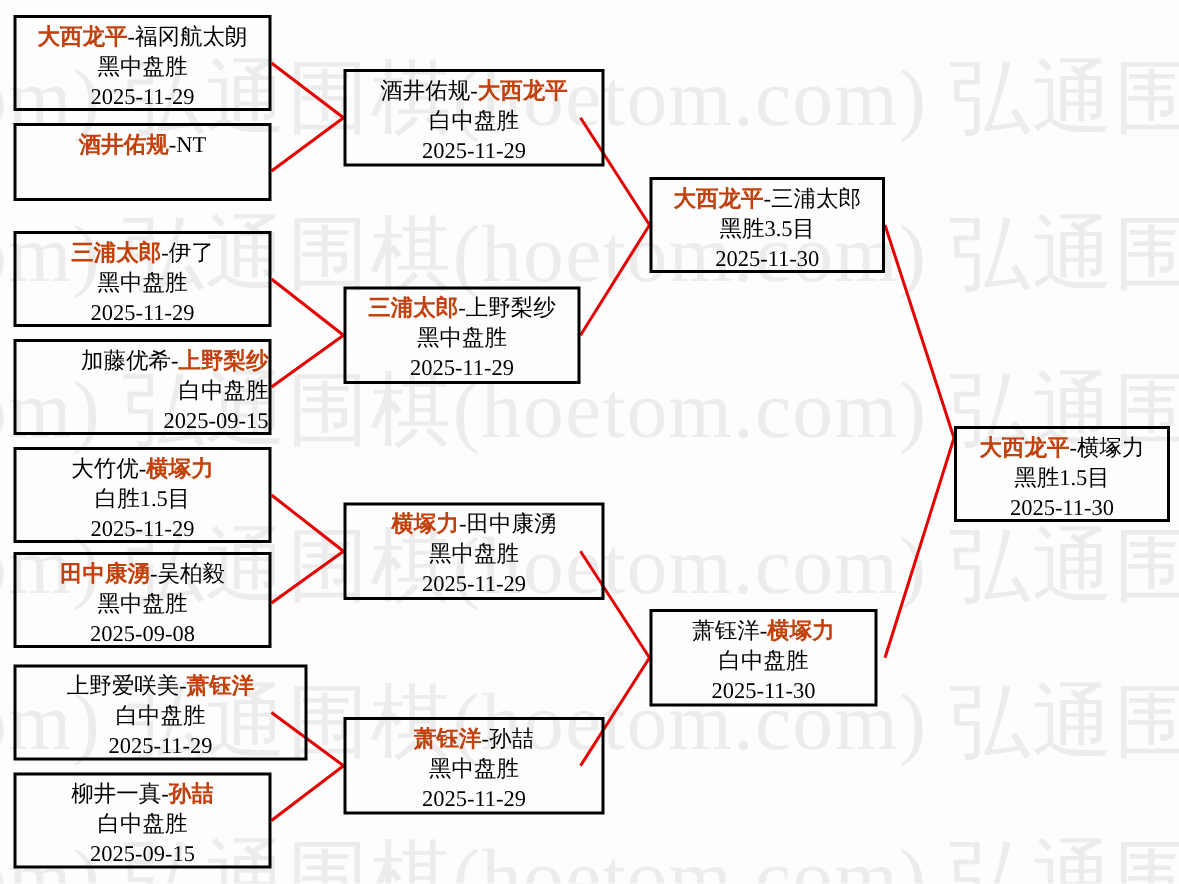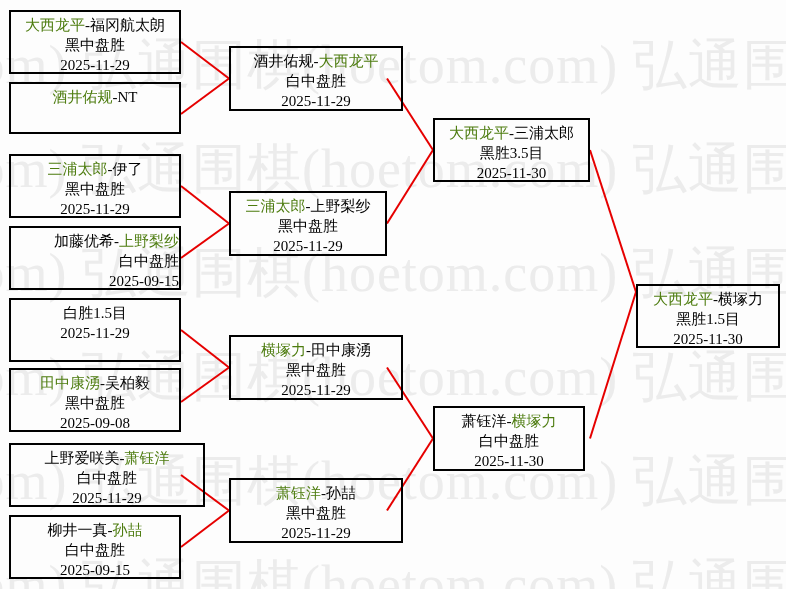--- a/index.html
+++ b/index.html
@@ -44,21 +44,21 @@
     position: absolute;
     box-sizing: border-box;
     border: 2px solid #000000;
     background: transparent;
     text-align: center;
     font-size: 15px;
     line-height: 20px;
     padding-top: 3px;
     color: #000000;
   }
-  .box .red { color: #4d7c0f; }
+  .box .red { color: #c2410c; font-weight: bold; }
   .box .line1, .box .line2, .box .line3 { height: 20px; }
 </style>
 </head>
 <body>
 
 <div id="stage">
   <div id="watermark" style="color: rgb(236, 236, 236);">
       <div class="wmrow" style="top: 38px;">弘通围棋(hoetom.com) 弘通围棋(hoetom.com) 弘通围棋(hoetom.com) </div>
       <div class="wmrow" style="top: 142px;">弘通围棋(hoetom.com) 弘通围棋(hoetom.com) 弘通围棋(hoetom.com) </div>
       <div class="wmrow" style="top: 246px;">弘通围棋(hoetom.com) 弘通围棋(hoetom.com) 弘通围棋(hoetom.com) </div>
@@ -97,20 +97,21 @@
         <div class="line1"><span class="red">三浦太郎</span><span>-</span><span>伊了</span></div>
         <div class="line2">黑中盘胜</div>
         <div class="line3">2025-11-29</div>
       </div>
       <div class="box" style="left: 9px; top: 226px; width: 172px; height: 64px; border-color: rgb(0, 0, 0); text-align: right;">
         <div class="line1"><span>加藤优希</span><span>-</span><span class="red">上野梨纱</span></div>
         <div class="line2">白中盘胜</div>
         <div class="line3">2025-09-15</div>
       </div>
       <div class="box" style="left: 9px; top: 298px; width: 172px; height: 64px; border-color: rgb(0, 0, 0);">
+        <div class="line1"><span>大竹优</span><span>-</span><span class="red">横塚力</span></div>
         <div class="line2">白胜1.5目</div>
         <div class="line3">2025-11-29</div>
       </div>
       <div class="box" style="left: 9px; top: 352px; width: 172px; height: 64px; border-color: rgb(0, 0, 0); margin-top: 16px;">
         <div class="line1"><span class="red">田中康湧</span><span>-</span><span>吴柏毅</span></div>
         <div class="line2">黑中盘胜</div>
         <div class="line3">2025-09-08</div>
       </div>
       <div class="box" style="left: 9px; top: 443px; width: 196px; height: 64px; border-color: rgb(0, 0, 0);">
         <div class="line1"><span>上野爱咲美</span><span>-</span><span class="red">萧钰洋</span></div>

